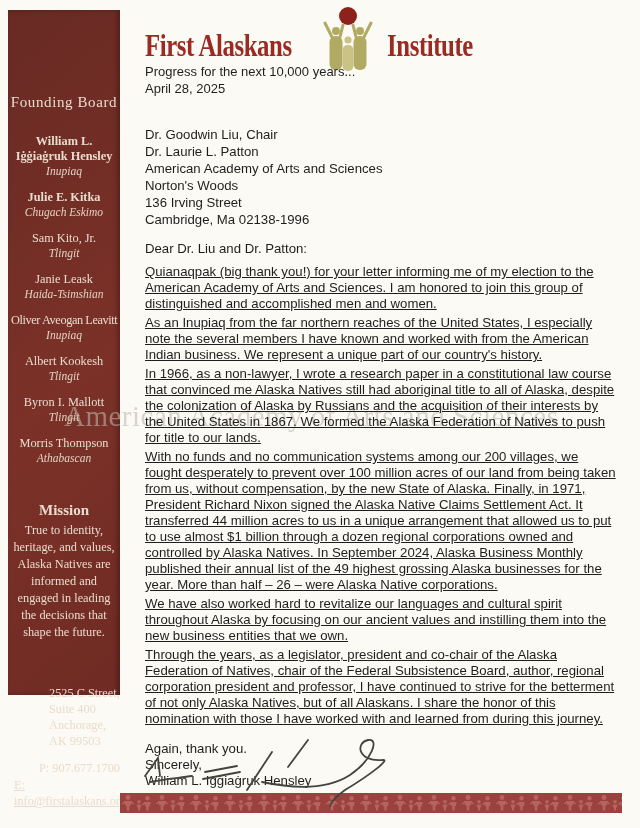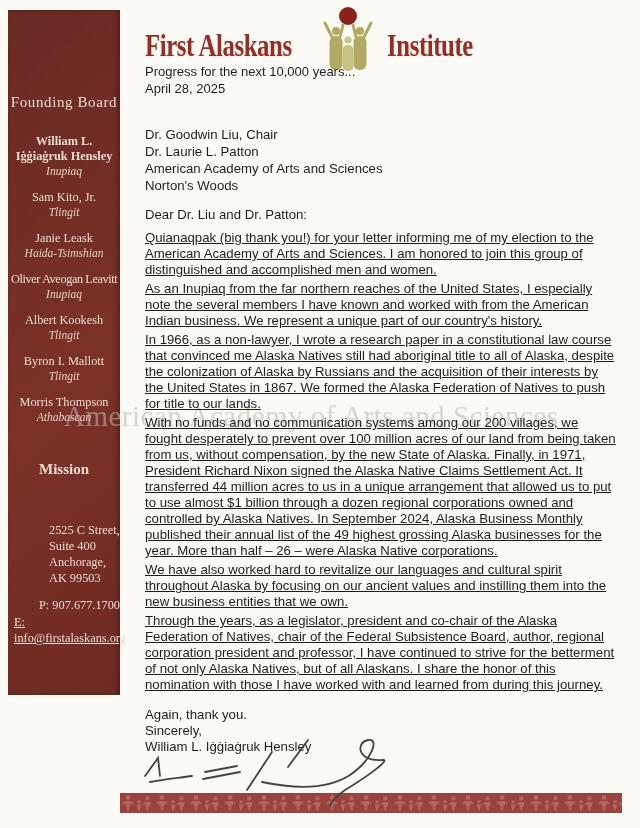--- a/index.html
+++ b/index.html
@@ -57,20 +57,24 @@
 <div class="page">
 
   <aside class="sidebar">
     <div class="sb-heading">Founding Board</div>
     <div class="sb-members">
       <div class="member">
         <div class="m-name bold">William L. Iġġiaġruk Hensley</div>
         <div class="m-tribe">Inupiaq</div>
       </div>
       <div class="member">
+        <div class="m-name bold">Julie E. Kitka</div>
+        <div class="m-tribe">Chugach Eskimo</div>
+      </div>
+      <div class="member">
         <div class="m-name">Sam Kito, Jr.</div>
         <div class="m-tribe">Tlingit</div>
       </div>
       <div class="member">
         <div class="m-name">Janie Leask</div>
         <div class="m-tribe">Haida-Tsimshian</div>
       </div>
       <div class="member">
         <div class="m-name nowrap">Oliver Aveogan Leavitt</div>
         <div class="m-tribe">Inupiaq</div>
@@ -82,20 +86,21 @@
       <div class="member">
         <div class="m-name">Byron I. Mallott</div>
         <div class="m-tribe">Tlingit</div>
       </div>
       <div class="member">
         <div class="m-name">Morris Thompson</div>
         <div class="m-tribe">Athabascan</div>
       </div>
     </div>
     <div class="sb-mission-heading">Mission</div>
+    <div class="sb-mission">True to identity, heritage, and values, Alaska Natives are informed and engaged in leading the decisions that shape the future.</div>
     <div class="sb-address">
       <div>2525 C Street,</div>
       <div>Suite 400</div>
       <div>Anchorage, AK 99503</div>
     </div>
     <div class="sb-phone">P: 907.677.1700</div>
     <a class="sb-email">E: info@firstalaskans.org</a>
   </aside>
 
   <div class="watermark">American Academy of Arts and Sciences</div>
@@ -123,20 +128,22 @@
   <span class="h-title h-title2">Institute</span>
   <div class="h-tagline">Progress for the next 10,000 years...</div>
   <div class="h-date">April 28, 2025</div>
 
   <main class="letter">
     <div class="recipient">
       <div>Dr. Goodwin Liu, Chair</div>
       <div>Dr. Laurie L. Patton</div>
       <div>American Academy of Arts and Sciences</div>
       <div>Norton's Woods</div>
+      <div>136 Irving Street</div>
+      <div>Cambridge, Ma 02138-1996</div>
     </div>
     <div class="salutation">Dear Dr. Liu and Dr. Patton:</div>
     <div class="paras">
       <p>Quianaqpak (big thank you!) for your letter informing me of my election to the American Academy of Arts and Sciences. I am honored to join this group of distinguished and accomplished men and women.</p>
       <p>As an Inupiaq from the far northern reaches of the United States, I especially note the several members I have known and worked with from the American Indian business. We represent a unique part of our country's history.</p>
       <p>In 1966, as a non-lawyer, I wrote a research paper in a constitutional law course that convinced me Alaska Natives still had aboriginal title to all of Alaska, despite the colonization of Alaska by Russians and the acquisition of their interests by the United States in 1867. We formed the Alaska Federation of Natives to push for title to our lands.</p>
       <p>With no funds and no communication systems among our 200 villages, we fought desperately to prevent over 100 million acres of our land from being taken from us, without compensation, by the new State of Alaska. Finally, in 1971, President Richard Nixon signed the Alaska Native Claims Settlement Act. It transferred 44 million acres to us in a unique arrangement that allowed us to put to use almost $1 billion through a dozen regional corporations owned and controlled by Alaska Natives. In September 2024, Alaska Business Monthly published their annual list of the 49 highest grossing Alaska businesses for the year. More than half – 26 – were Alaska Native corporations.</p>
       <p>We have also worked hard to revitalize our languages and cultural spirit throughout Alaska by focusing on our ancient values and instilling them into the new business entities that we own.</p>
       <p>Through the years, as a legislator, president and co-chair of the Alaska Federation of Natives, chair of the Federal Subsistence Board, author, regional corporation president and professor, I have continued to strive for the betterment of not only Alaska Natives, but of all Alaskans. I share the honor of this nomination with those I have worked with and learned from during this journey.</p>
     </div>

